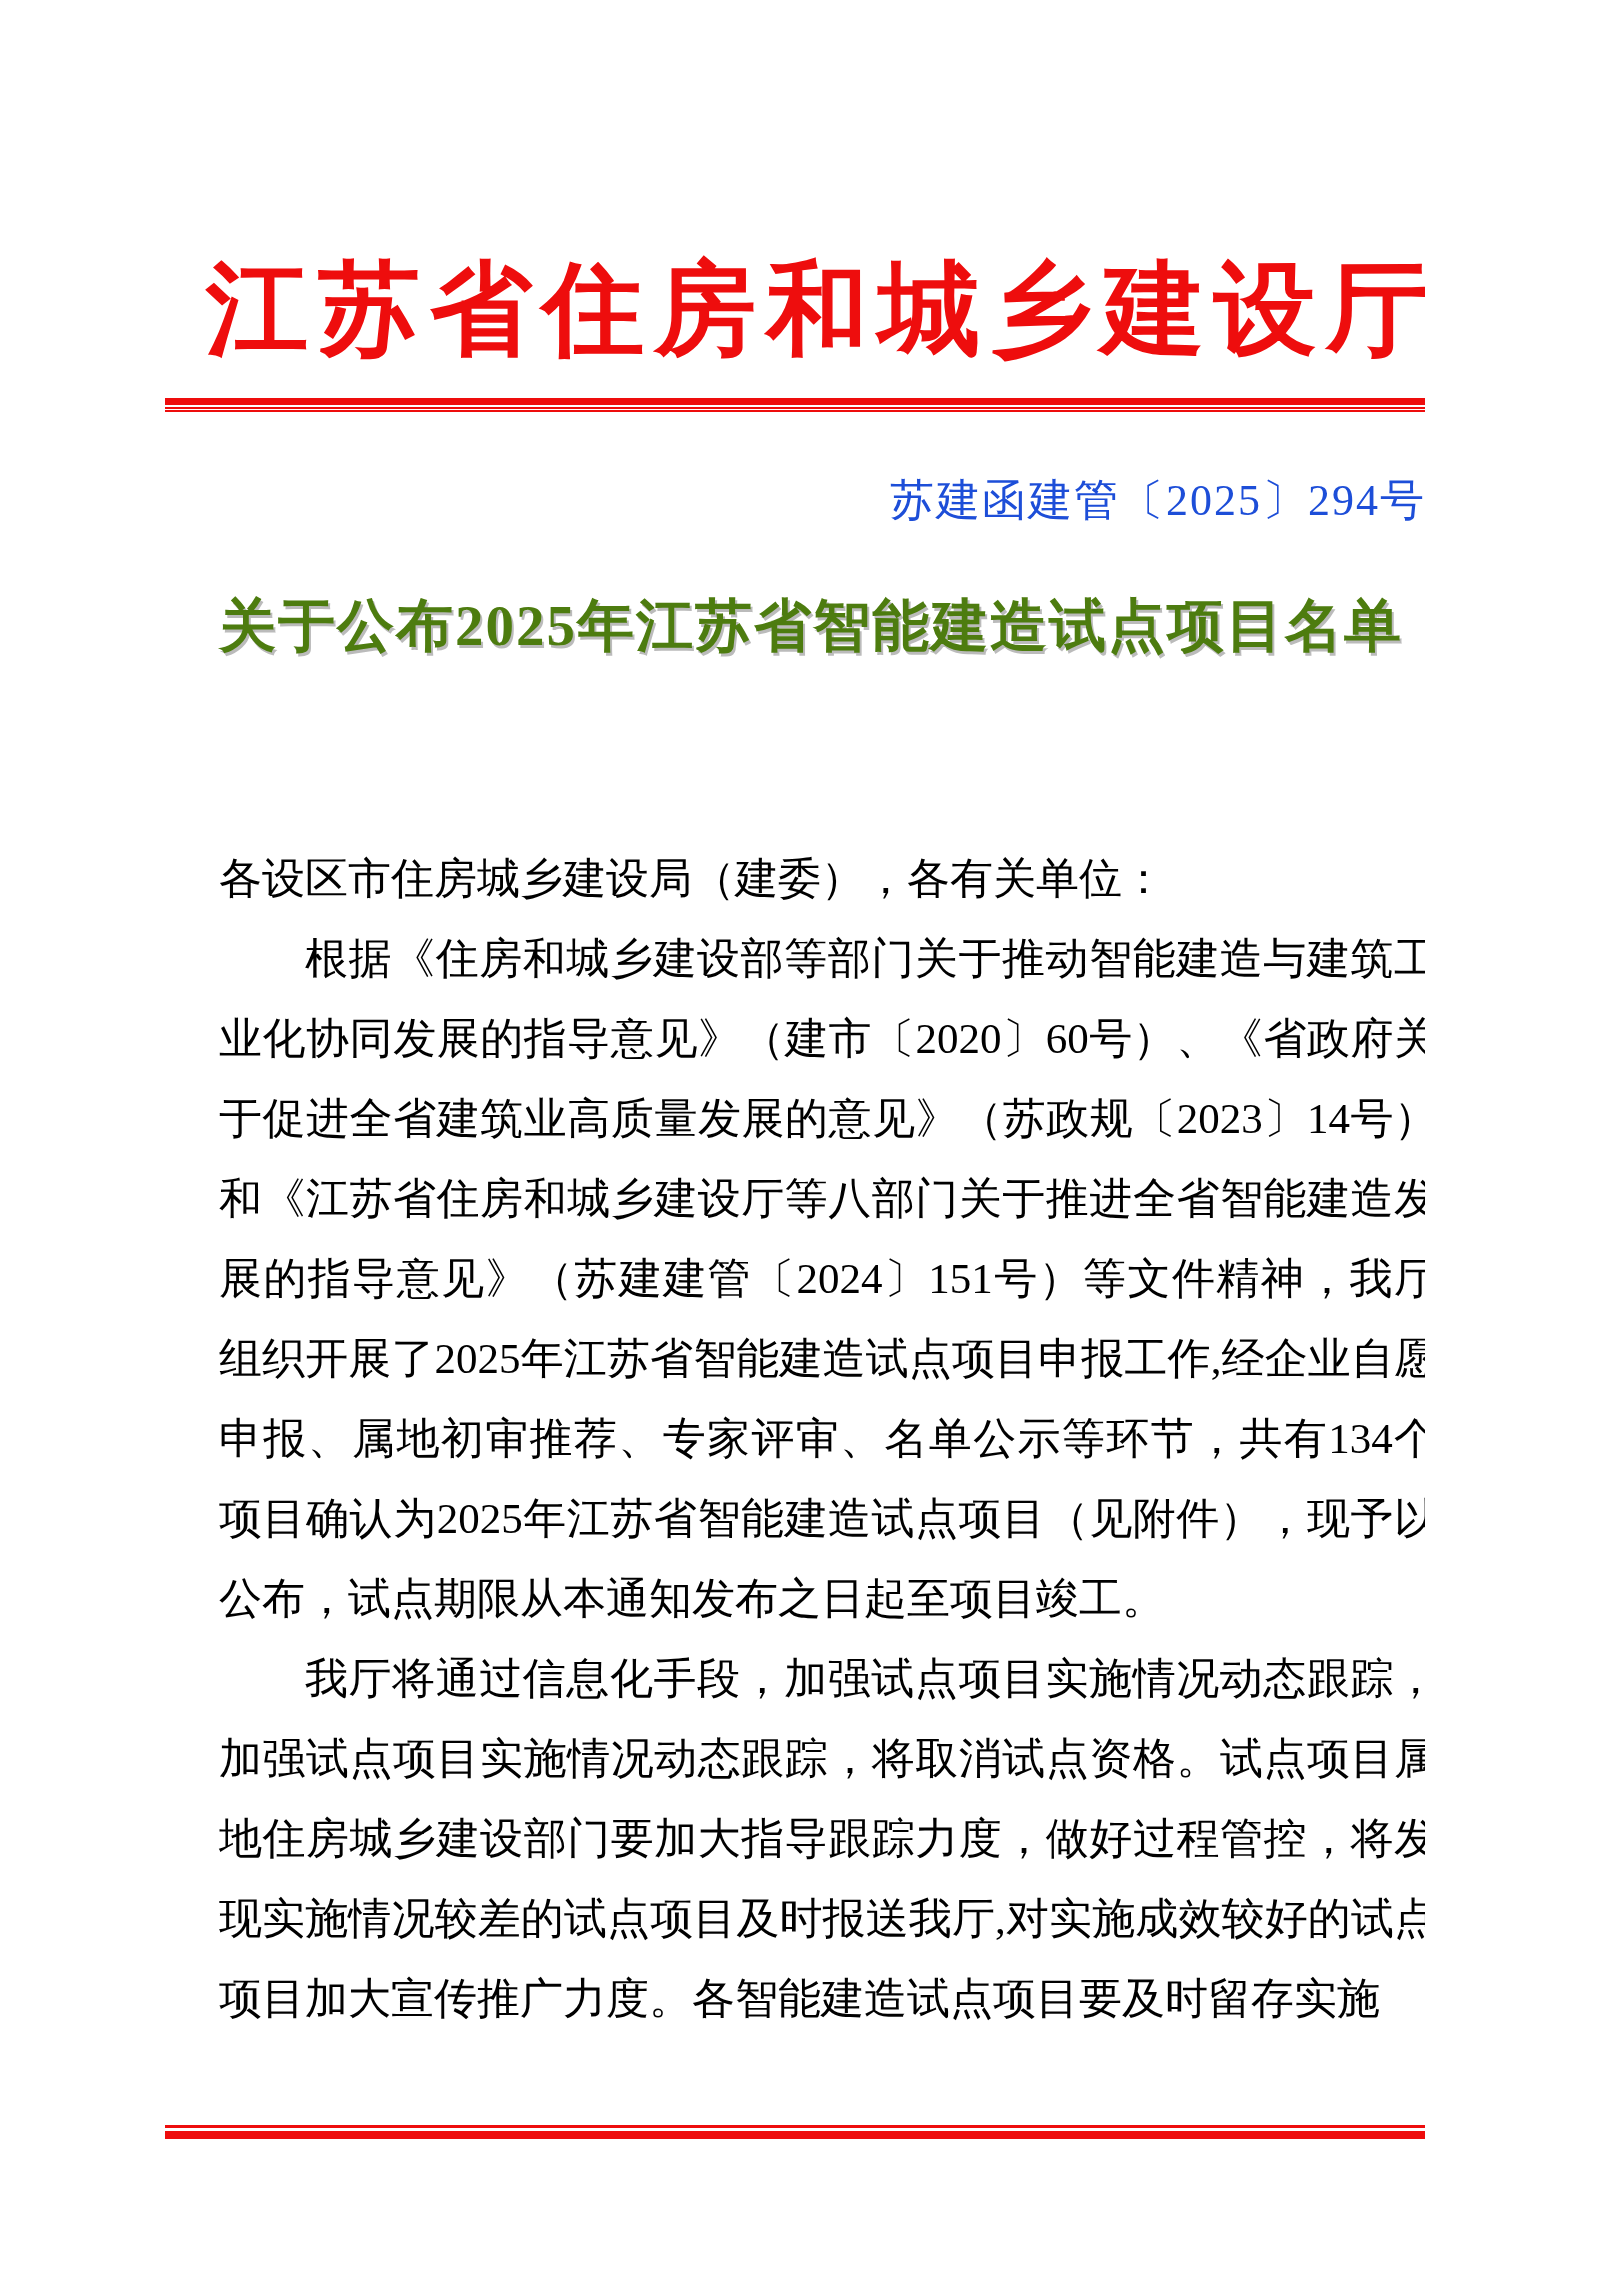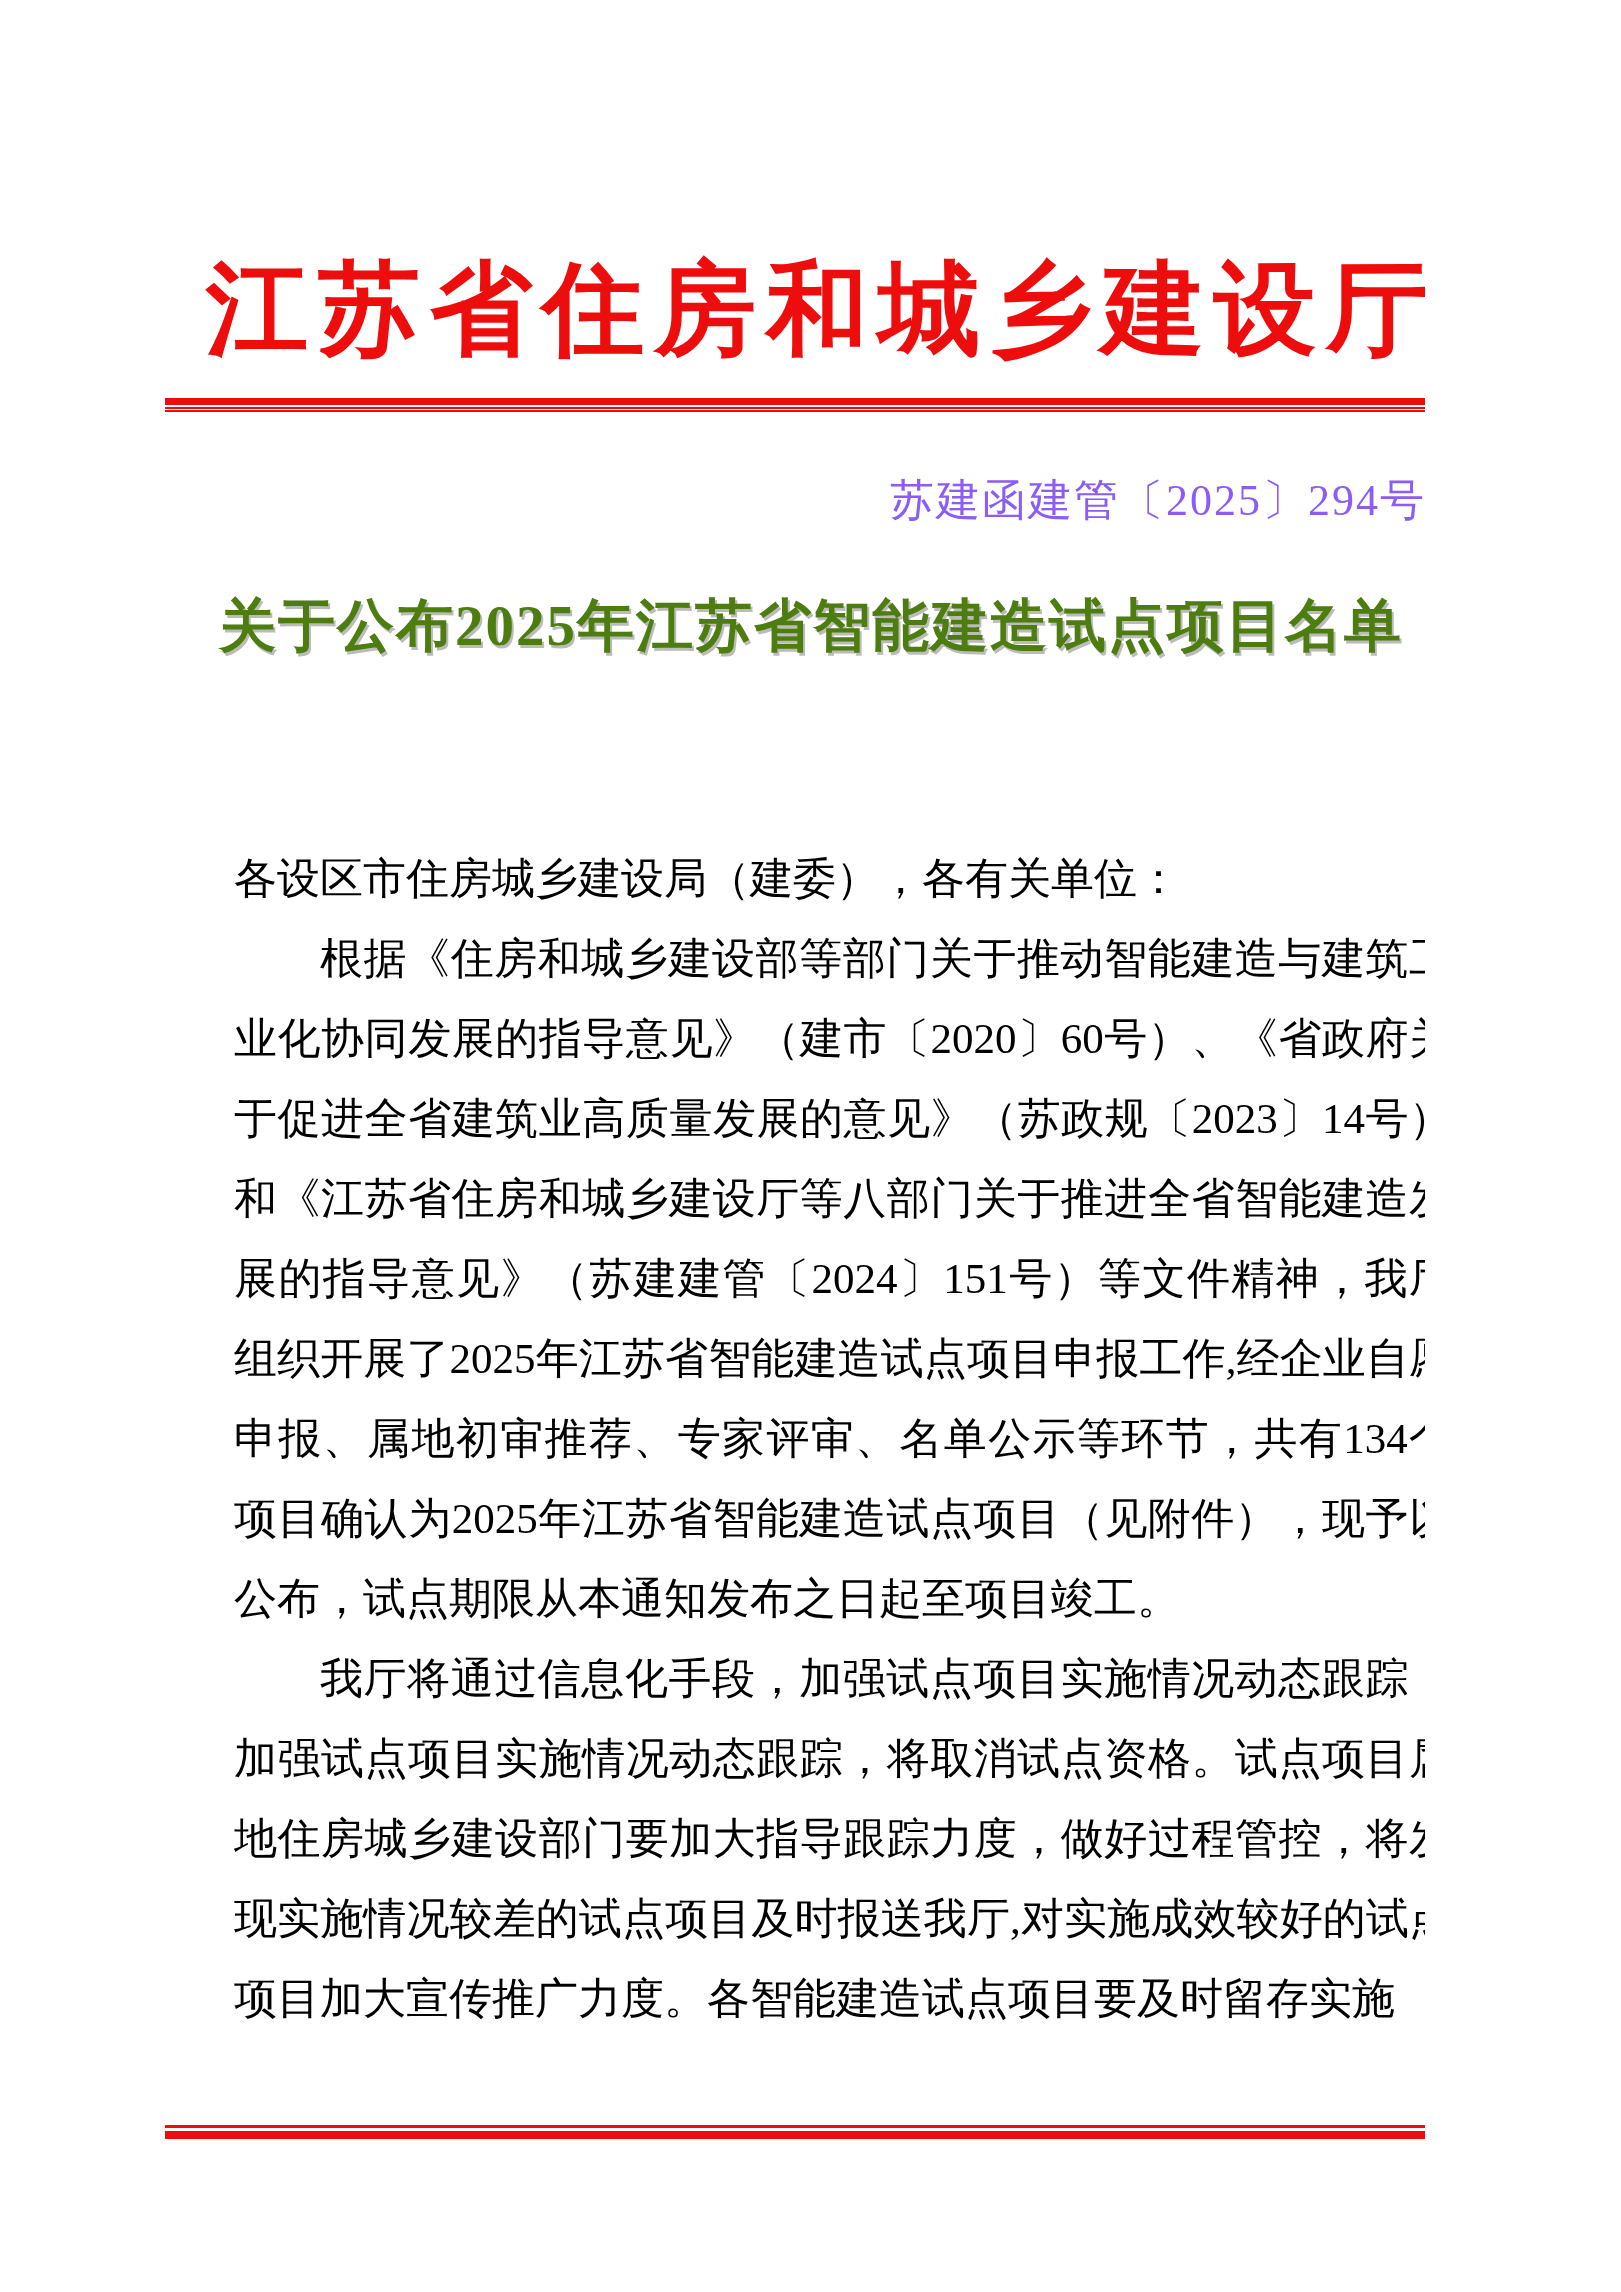--- a/index.html
+++ b/index.html
@@ -52,21 +52,21 @@
   
   .doc-number {
     position: absolute;
     top: 470px;
     left: 165px;
     width: 1261px;
     text-align: right;
     font-size: 44px;
     line-height: 61px;
     letter-spacing: 2px;
-    color: #8b5cf6;
+    color: #1d4ed8;
   }
   
   .notice-title {
     position: absolute;
     top: 586px;
     left: 159px;
     width: 1304px;
     text-align: center;
     font-weight: 700;
     color: #4d7c0f;
@@ -75,21 +75,21 @@
     font-size: 57px;
     line-height: 80px;
     letter-spacing: 2px;
     text-shadow: 2px 2.9px 0 rgba(60, 60, 60, 0.35);
     white-space: nowrap;
   }
   
   .body-text {
     position: absolute;
     top: 839px;
-    left: 234px;
+    left: 219px;
     width: 1218px;
     font-size: 43px;
     line-height: 80px;
     text-align: justify;
     text-justify: inter-character;
     color: #000000;
   }
   .body-text p {
     margin: 0;
     padding: 0;

